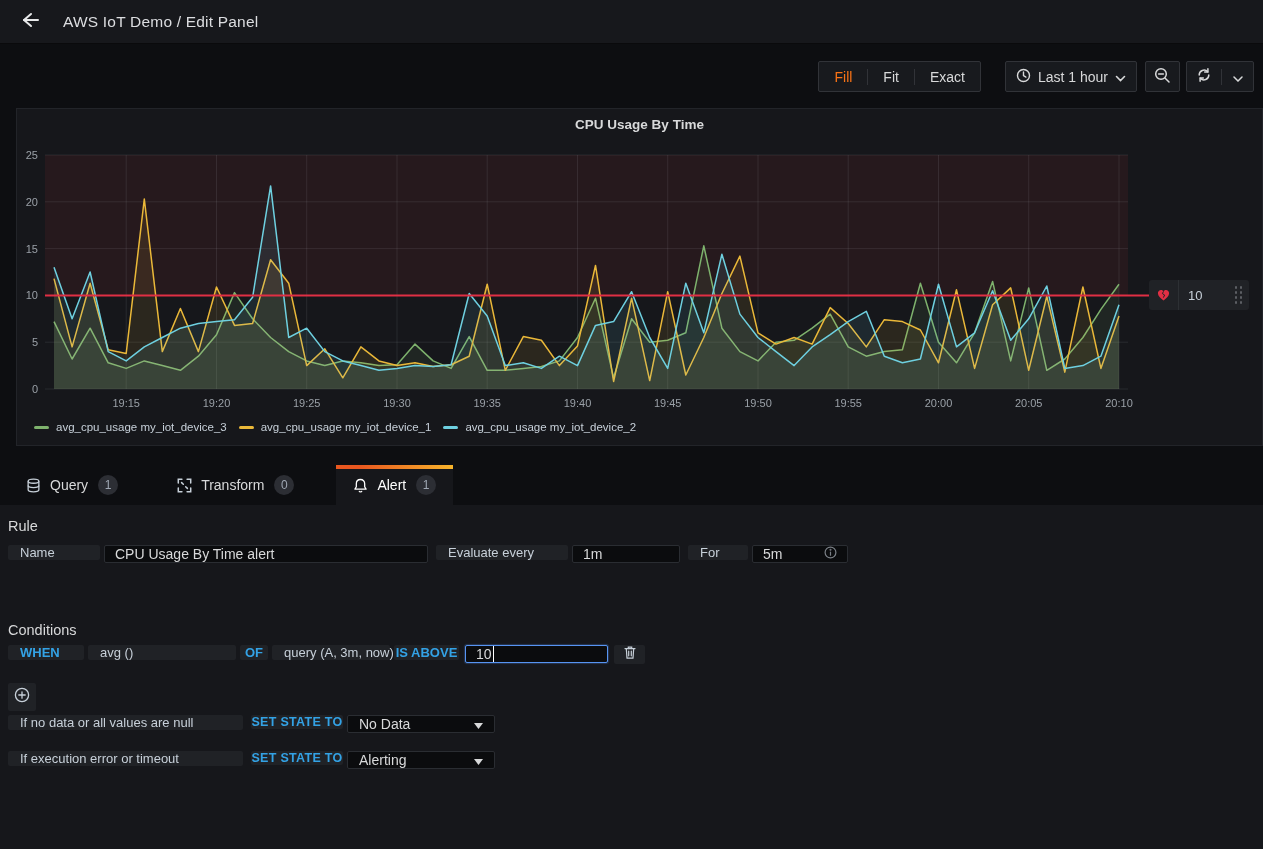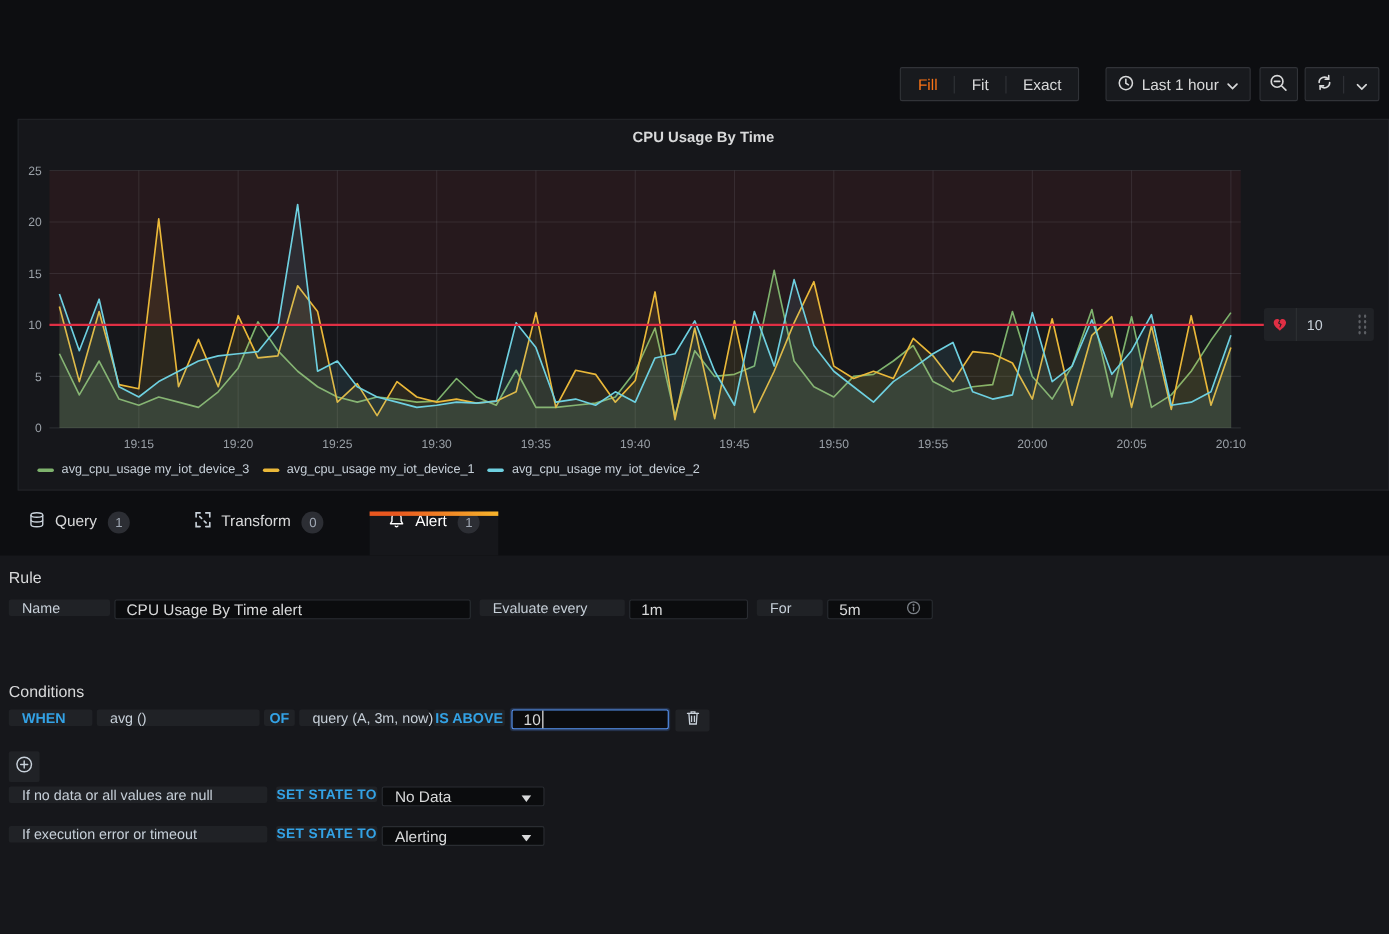--- a/index.html
+++ b/index.html
@@ -45,21 +45,21 @@
     border-radius:3px; display:flex; align-items:center; overflow:hidden;
   }
   .thr-heart { width:30px; height:100%; display:flex; align-items:center; justify-content:center; border-right:1px solid #2d3034; cursor:pointer; }
   .thr-value { flex:1; padding-left:9px; font-size:13px; color:#c7d0d9; }
   .thr-grip { margin-right:7px; cursor:grab; display:flex; }
   .legend { position:absolute; left:17px; top:312px; display:flex; gap:12px; align-items:flex-end; }
   .legend-item { display:flex; align-items:center; font-size:11.5px; color:#c7d0d9; cursor:pointer; }
   .legend-dash { width:15px; height:3px; border-radius:2px; margin-right:7px; }
   
   .tabstrip { position:absolute; top:465px; left:0; right:0; height:40px; display:flex; padding-left:9px; }
-  .tab { position:relative; display:flex; padding:0 17px; margin-right:25px; font-size:14px; color:#d8d9da; cursor:pointer; }
+  .tab { position:relative; display:flex; align-items:center; padding:0 17px; margin-right:25px; font-size:14px; color:#d8d9da; cursor:pointer; }
   .tab .t-icon { display:flex; margin-right:9px; color:#9fa7b3; }
   .tab .badge { margin-left:10px; min-width:20px; height:20px; border-radius:10px; background:#2c2e34; color:#9fa7b3; font-size:12px; display:flex; align-items:center; justify-content:center; padding:0 6px; }
   .tab.active { background:#16171b; color:#fff; }
   .tab.active::before { content:""; position:absolute; top:0; left:0; right:0; height:4px;
     background:linear-gradient(90deg,#e9571f 20%,#f7b32b 99%); }
   
   .content { position:absolute; top:505px; left:0; right:0; bottom:0; background:#16171b; padding:13px 8px 0 8px; }
   .section-h { font-size:14.5px; font-weight:400; color:#d8d9da; line-height:17px; margin:0 0 10px 0; }
   .section-h.mt-cond { margin-top:45px; margin-bottom:6px; }
   .section-h.mt-nd { margin-top:42px; margin-bottom:6px; }
@@ -82,20 +82,31 @@
   .plus-btn { width:28px; height:28px; }
   .ndrow1 { margin-top:0; } .ndrow2 { margin-top:4px; }
   .grip-dot { width:2.5px; height:2.5px; border-radius:50%; background:#5c5f64; }
   .grip-col { display:flex; flex-direction:column; gap:2.5px; margin-left:2.5px; }
 </style>
 </head>
 <body>
 
 <div class="app">
 
+  <div class="header">
+    <div class="back-btn">
+      <span>
+        <svg width="22" height="22" viewBox="0 0 22 22" fill="none" stroke="#e8e9ea" stroke-width="2" stroke-linecap="round" stroke-linejoin="round">
+            <path d="M12 5l-7 6 7 6"></path>
+            <path d="M5 11h14"></path>
+          </svg>
+      </span>
+    </div>
+    <div class="header-title">AWS IoT Demo / Edit Panel</div>
+  </div>
 
   <div class="toolbar">
     <div class="btn segmented">
       <div class="seg active">Fill</div>
       <div class="seg">Fit</div>
       <div class="seg">Exact</div>
     </div>
     <div class="btn timepicker">
       <span>
         <svg width="15" height="15" viewBox="0 0 15 15" fill="none" stroke="#d8d9da" stroke-width="1.4" stroke-linecap="round">

